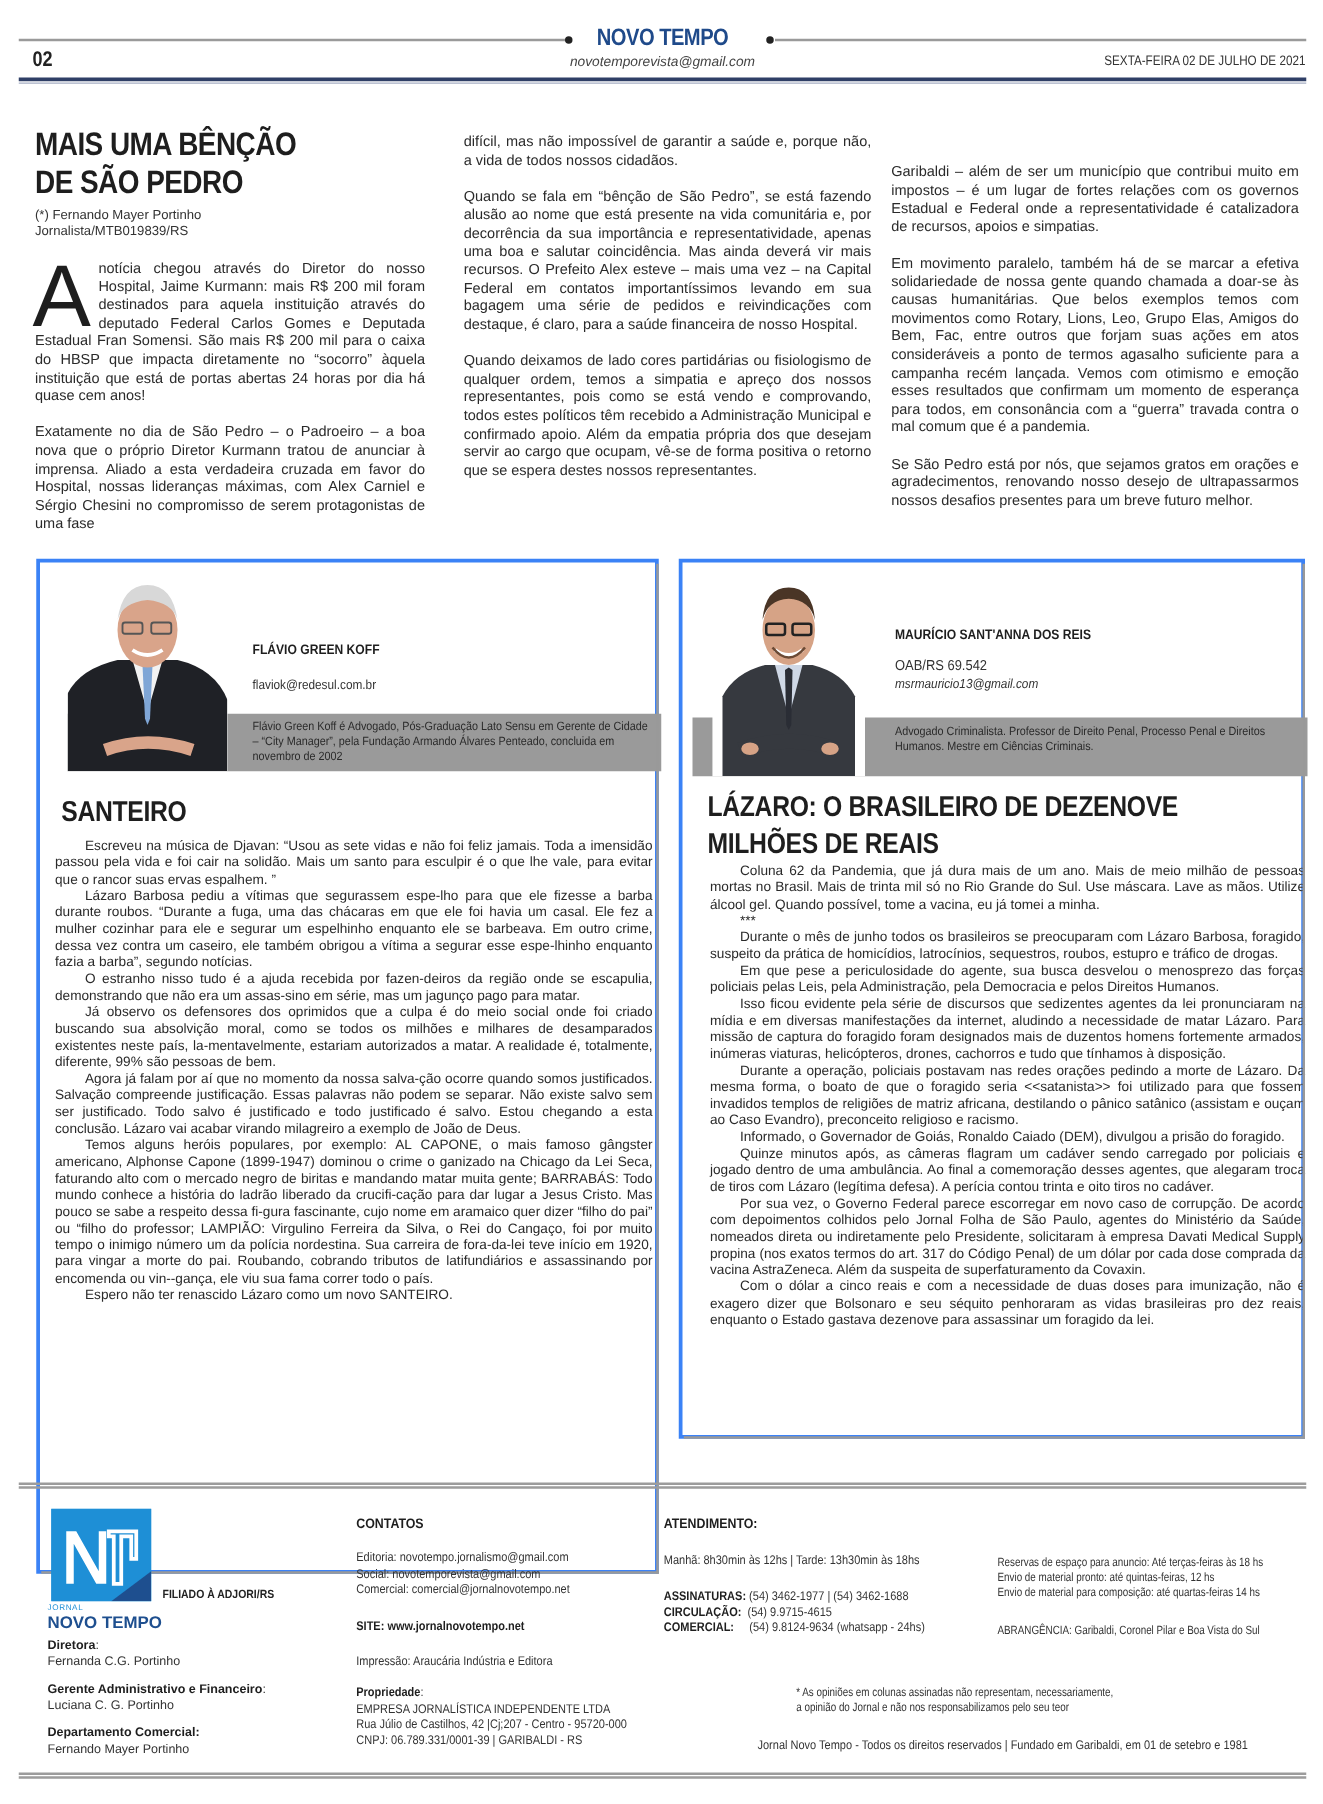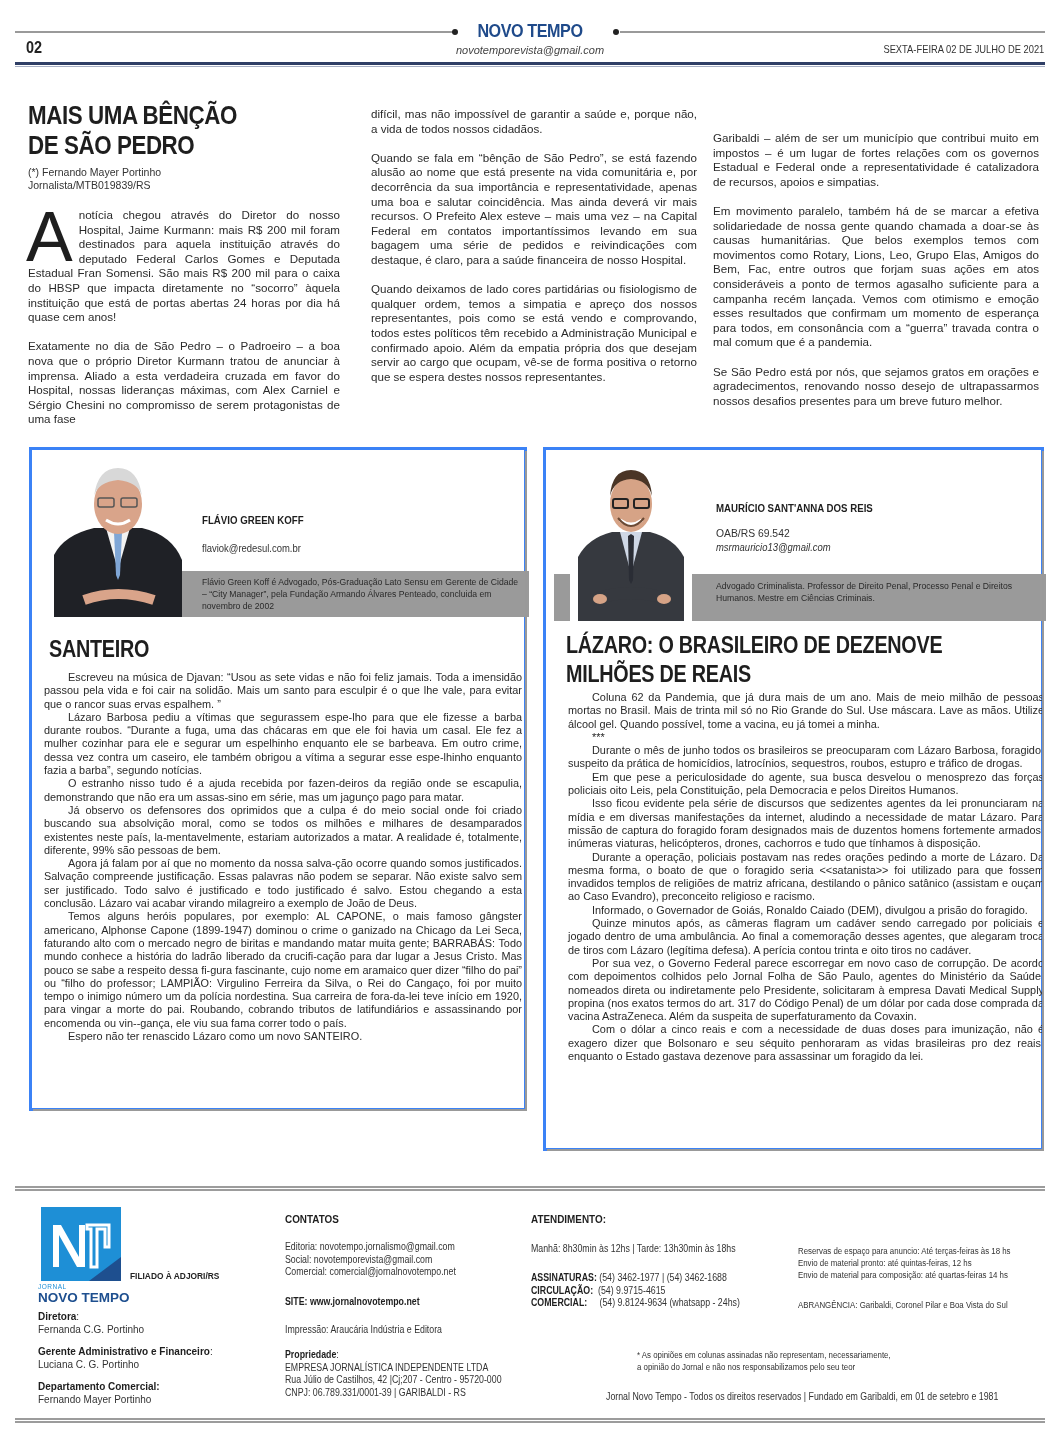--- a/index.html
+++ b/index.html
@@ -31,21 +31,21 @@
   .top-byline { position: absolute; left: 28px; top: 166px; font-size: 10.5px; line-height: 13px; color: #333; }
   .col { position: absolute; font-size: 11.6px; line-height: 14.6px; color: #2a2a2a; text-align: justify; }
   .col p { margin-bottom: 14.6px; }
   .col1 { left: 28px; top: 208px; width: 312px; }
   .col2 { left: 371px; top: 107px; width: 326px; }
   .col3 { left: 713px; top: 111px; width: 326px; margin-top: 20px; }
   .dropcap { float: left; font-size: 70px; line-height: 58px; font-weight: normal; margin: 0 6px 0 -2px; color: #1e1e1e; font-family: "Liberation Sans", sans-serif; }
 
   
   .box { position: absolute; top: 447px; border: 3px solid #3b82f6; background: #fff; }
-  .box.left { left: 29px; width: 498px; height: 664px; }
+  .box.left { left: 29px; width: 498px; height: 812px; }
   .box.right { left: 543px; width: 501px; height: 704px; }
   .box::after { content: ""; position: absolute; right: -3px; bottom: -3px; width: 100%; height: 100%;
     border-right: 2px solid #999; border-bottom: 2px solid #999; pointer-events: none; }
 
   .photo { position: absolute; overflow: hidden; background: #fff; }
   .graybar { position: absolute; background: #9a9a9a; }
   .author-name { position: absolute; font-weight: bold; font-size: 11px; color: #1e1e1e; transform: scaleX(0.88); transform-origin: left; }
   .author-info { position: absolute; font-size: 10.5px; color: #333; transform: scaleX(0.9); transform-origin: left; }
   .bio { position: absolute; font-size: 9.6px; line-height: 12px; color: #2a2a2a; transform: scaleX(0.9); transform-origin: left; }
   .col-title { position: absolute; font-weight: bold; font-size: 23px; line-height: 29px; color: #1e1e1e;
@@ -163,21 +163,21 @@
   <div class="author-info" style="left:170px; top:91px; font-style:italic;">msrmauricio13@gmail.com</div>
   <div class="bio" style="left:170px; top:130px; width:340px;">Advogado Criminalista. Professor de Direito Penal, Processo Penal e Direitos Humanos. Mestre em Ciências Criminais.</div>
   <div class="col-title" style="left:20px; top:181px;">
     <div>LÁZARO: O BRASILEIRO DE DEZENOVE</div>
     <div>MILHÕES DE REAIS</div>
   </div>
   <div class="col-body" style="left:22px; top:241px; width:476px;">
     <p>Coluna 62 da Pandemia, que já dura mais de um ano. Mais de meio milhão de pessoas mortas no Brasil. Mais de trinta mil só no Rio Grande do Sul. Use máscara. Lave as mãos. Utilize álcool gel. Quando possível, tome a vacina, eu já tomei a minha.</p>
     <p>***</p>
     <p>Durante o mês de junho todos os brasileiros se preocuparam com Lázaro Barbosa, foragido, suspeito da prática de homicídios, latrocínios, sequestros, roubos, estupro e tráfico de drogas.</p>
-    <p>Em que pese a periculosidade do agente, sua busca desvelou o menosprezo das forças policiais oito Leis, pela Constituição, pela Democracia e pelos Direitos Humanos.</p>
+    <p>Em que pese a periculosidade do agente, sua busca desvelou o menosprezo das forças policiais pelas Leis, pela Administração, pela Democracia e pelos Direitos Humanos.</p>
     <p>Isso ficou evidente pela série de discursos que sedizentes agentes da lei pronunciaram na mídia e em diversas manifestações da internet, aludindo a necessidade de matar Lázaro. Para missão de captura do foragido foram designados mais de duzentos homens fortemente armados, inúmeras viaturas, helicópteros, drones, cachorros e tudo que tínhamos à disposição.</p>
     <p>Durante a operação, policiais postavam nas redes orações pedindo a morte de Lázaro. Da mesma forma, o boato de que o foragido seria &lt;&lt;satanista&gt;&gt; foi utilizado para que fossem invadidos templos de religiões de matriz africana, destilando o pânico satânico (assistam e ouçam ao Caso Evandro), preconceito religioso e racismo.</p>
     <p>Informado, o Governador de Goiás, Ronaldo Caiado (DEM), divulgou a prisão do foragido.</p>
     <p>Quinze minutos após, as câmeras flagram um cadáver sendo carregado por policiais e jogado dentro de uma ambulância. Ao final a comemoração desses agentes, que alegaram troca de tiros com Lázaro (legítima defesa). A perícia contou trinta e oito tiros no cadáver.</p>
     <p>Por sua vez, o Governo Federal parece escorregar em novo caso de corrupção. De acordo com depoimentos colhidos pelo Jornal Folha de São Paulo, agentes do Ministério da Saúde, nomeados direta ou indiretamente pelo Presidente, solicitaram à empresa Davati Medical Supply propina (nos exatos termos do art. 317 do Código Penal) de um dólar por cada dose comprada da vacina AstraZeneca. Além da suspeita de superfaturamento da Covaxin.</p>
     <p>Com o dólar a cinco reais e com a necessidade de duas doses para imunização, não é exagero dizer que Bolsonaro e seu séquito penhoraram as vidas brasileiras pro dez reais, enquanto o Estado gastava dezenove para assassinar um foragido da lei.</p>
   </div>
 </div>
 
 <div class="foot-rule" style="top:1186px;"></div>

